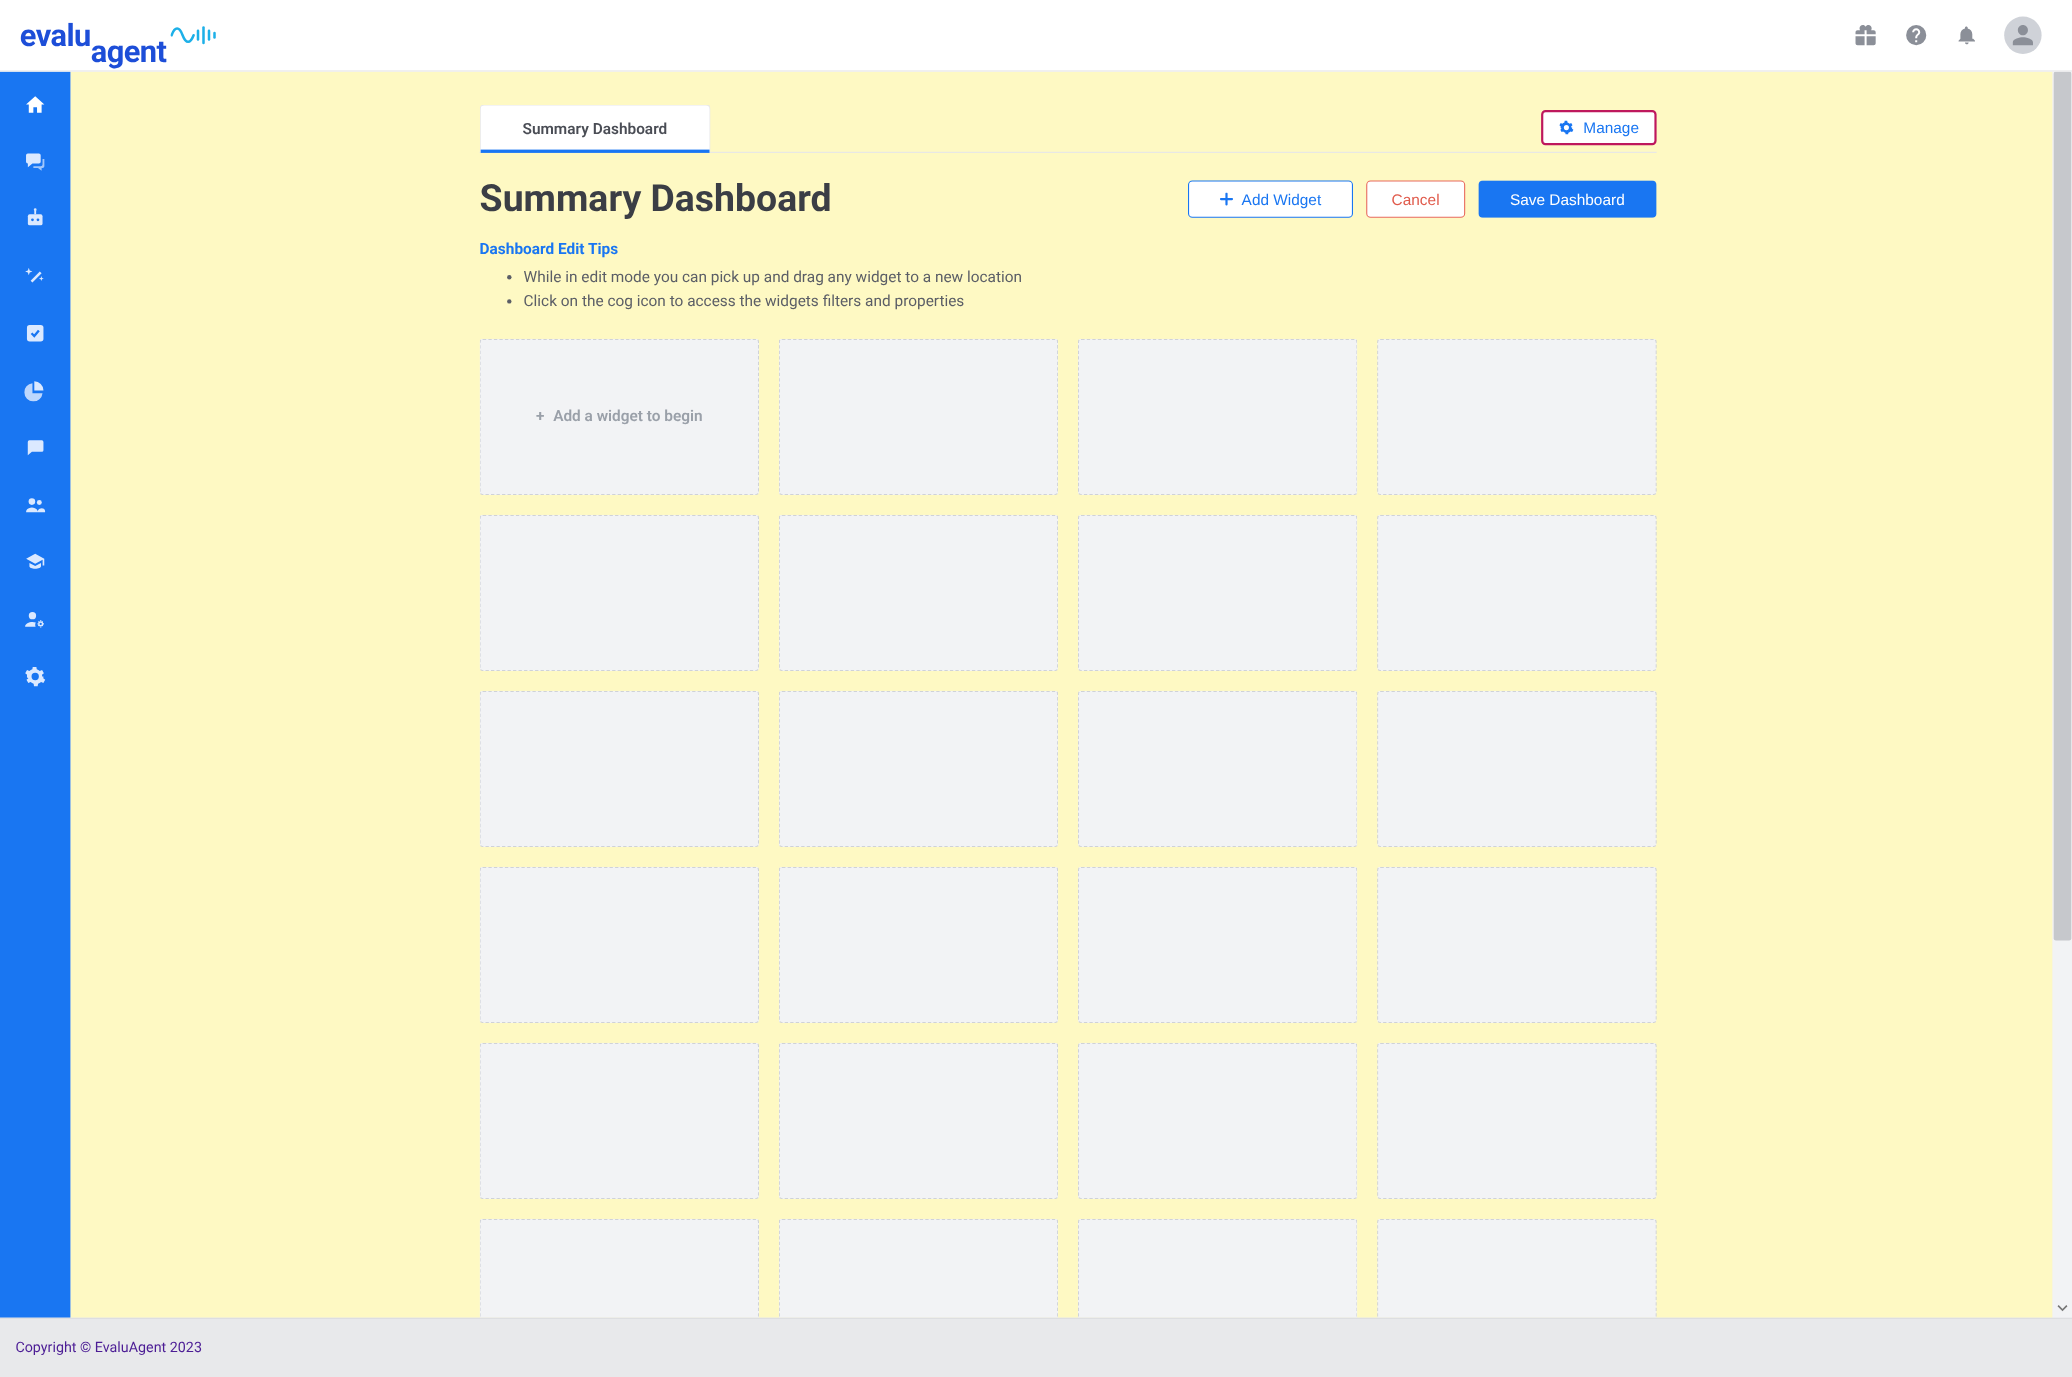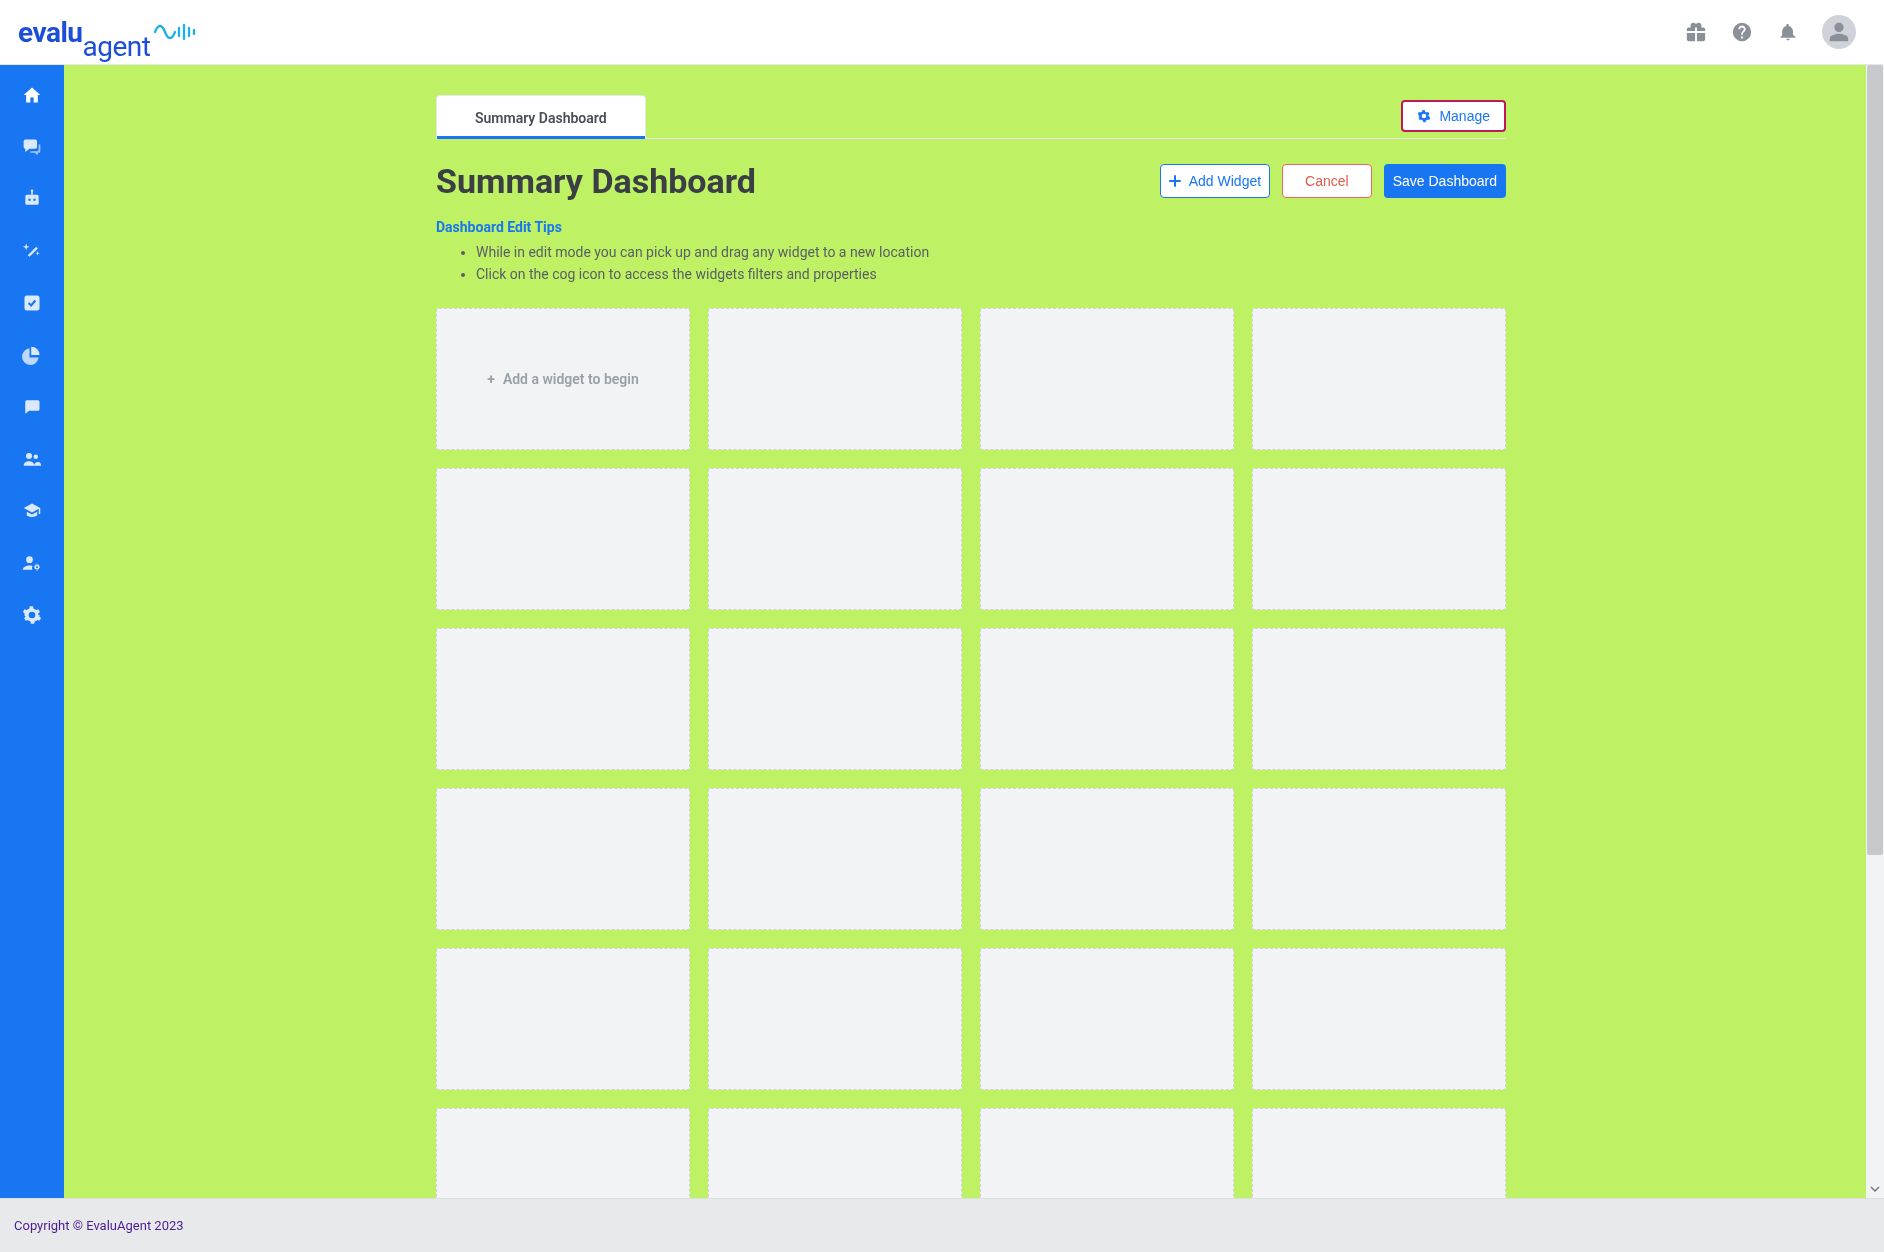--- a/index.html
+++ b/index.html
@@ -26,21 +26,21 @@
     z-index: 20;
   }
   .logo {
     display: flex;
     align-items: center;
     font-weight: 700;
     font-size: 28px;
     letter-spacing: -0.5px;
     color: #1d4ed8;
   }
-  .logo .bold { font-weight: 400; margin-top: 28px; }
+  .logo .bold { font-weight: 700; margin-top: 28px; }
   .logo svg { margin-left: 4px; }
   .topbar-spacer { flex: 1; }
   .topbar-icons { display: flex; align-items: center; gap: 22px; color: #8b8f98; margin-right: 10px;}
   .topbar-icons .ticon { width: 24px; height: 24px; display:flex; align-items:center; justify-content:center; cursor:pointer;}
   .avatar-circle { width: 34px; height: 34px; border-radius: 50%; background:#cfd2d8; display:flex; align-items:center; justify-content:center; color:#8b8f98; cursor:pointer;}
 
   
   .sidebar {
     position: absolute;
     top: 65px; left: 0; bottom: 54px;
@@ -73,21 +73,21 @@
   }
   .content-scroll-thumb { position:absolute; top:0; left:1px; right:1px; height:790px; background:#c6c8cc; border-radius:2px;}
   .content-scroll-arrow { position:absolute; left:0; right:0; height:18px; display:flex; align-items:center; justify-content:center; color:#888;}
   .content-scroll-arrow.down{bottom:0;}
 
   
   .main {
     position: absolute;
     top:65px; left:64px; right:18px; bottom:54px;
     overflow: hidden;
-    background:#bef264;
+    background:#fef9c3;
   }
 
   .page-wrap {
     width: 1070px;
     margin-left: 372px;
     padding-top: 30px;
   }
 
   .tab-row {
     display:flex;
@@ -127,21 +127,21 @@
   .title-row{
     display:flex; align-items:center;
     margin-top:22px;
   }
   .page-title{
     font-size:34px; font-weight:700; color:#3b3e45; flex:1;
   }
   .btn{
     display:inline-flex; align-items:center; gap:8px;
     font-size:14px; font-weight:500;
-    padding:8px 8px; border-radius:4px; cursor:pointer;
+    padding:8px 28px; border-radius:4px; cursor:pointer;
     margin-left:12px;
     border:1px solid transparent;
   }
   .btn.outline-blue{ border-color:#1976f2; color:#1976f2; background:#fff; }
   .btn.outline-red{ border-color:#e86a5e; color:#e05a4b; background:#fff; padding:8px 22px;}
   .btn.solid-blue{ background:#1976f2; color:#fff; }
 
   .tips-block{margin-top:18px;}
   .tips-heading{ color:#1976f2; font-weight:700; font-size:14px; margin-bottom:6px;}
   .tips-block ul{ list-style: disc; padding-left:40px; font-size:14px; color:#5b5e66; line-height:1.6;} 

